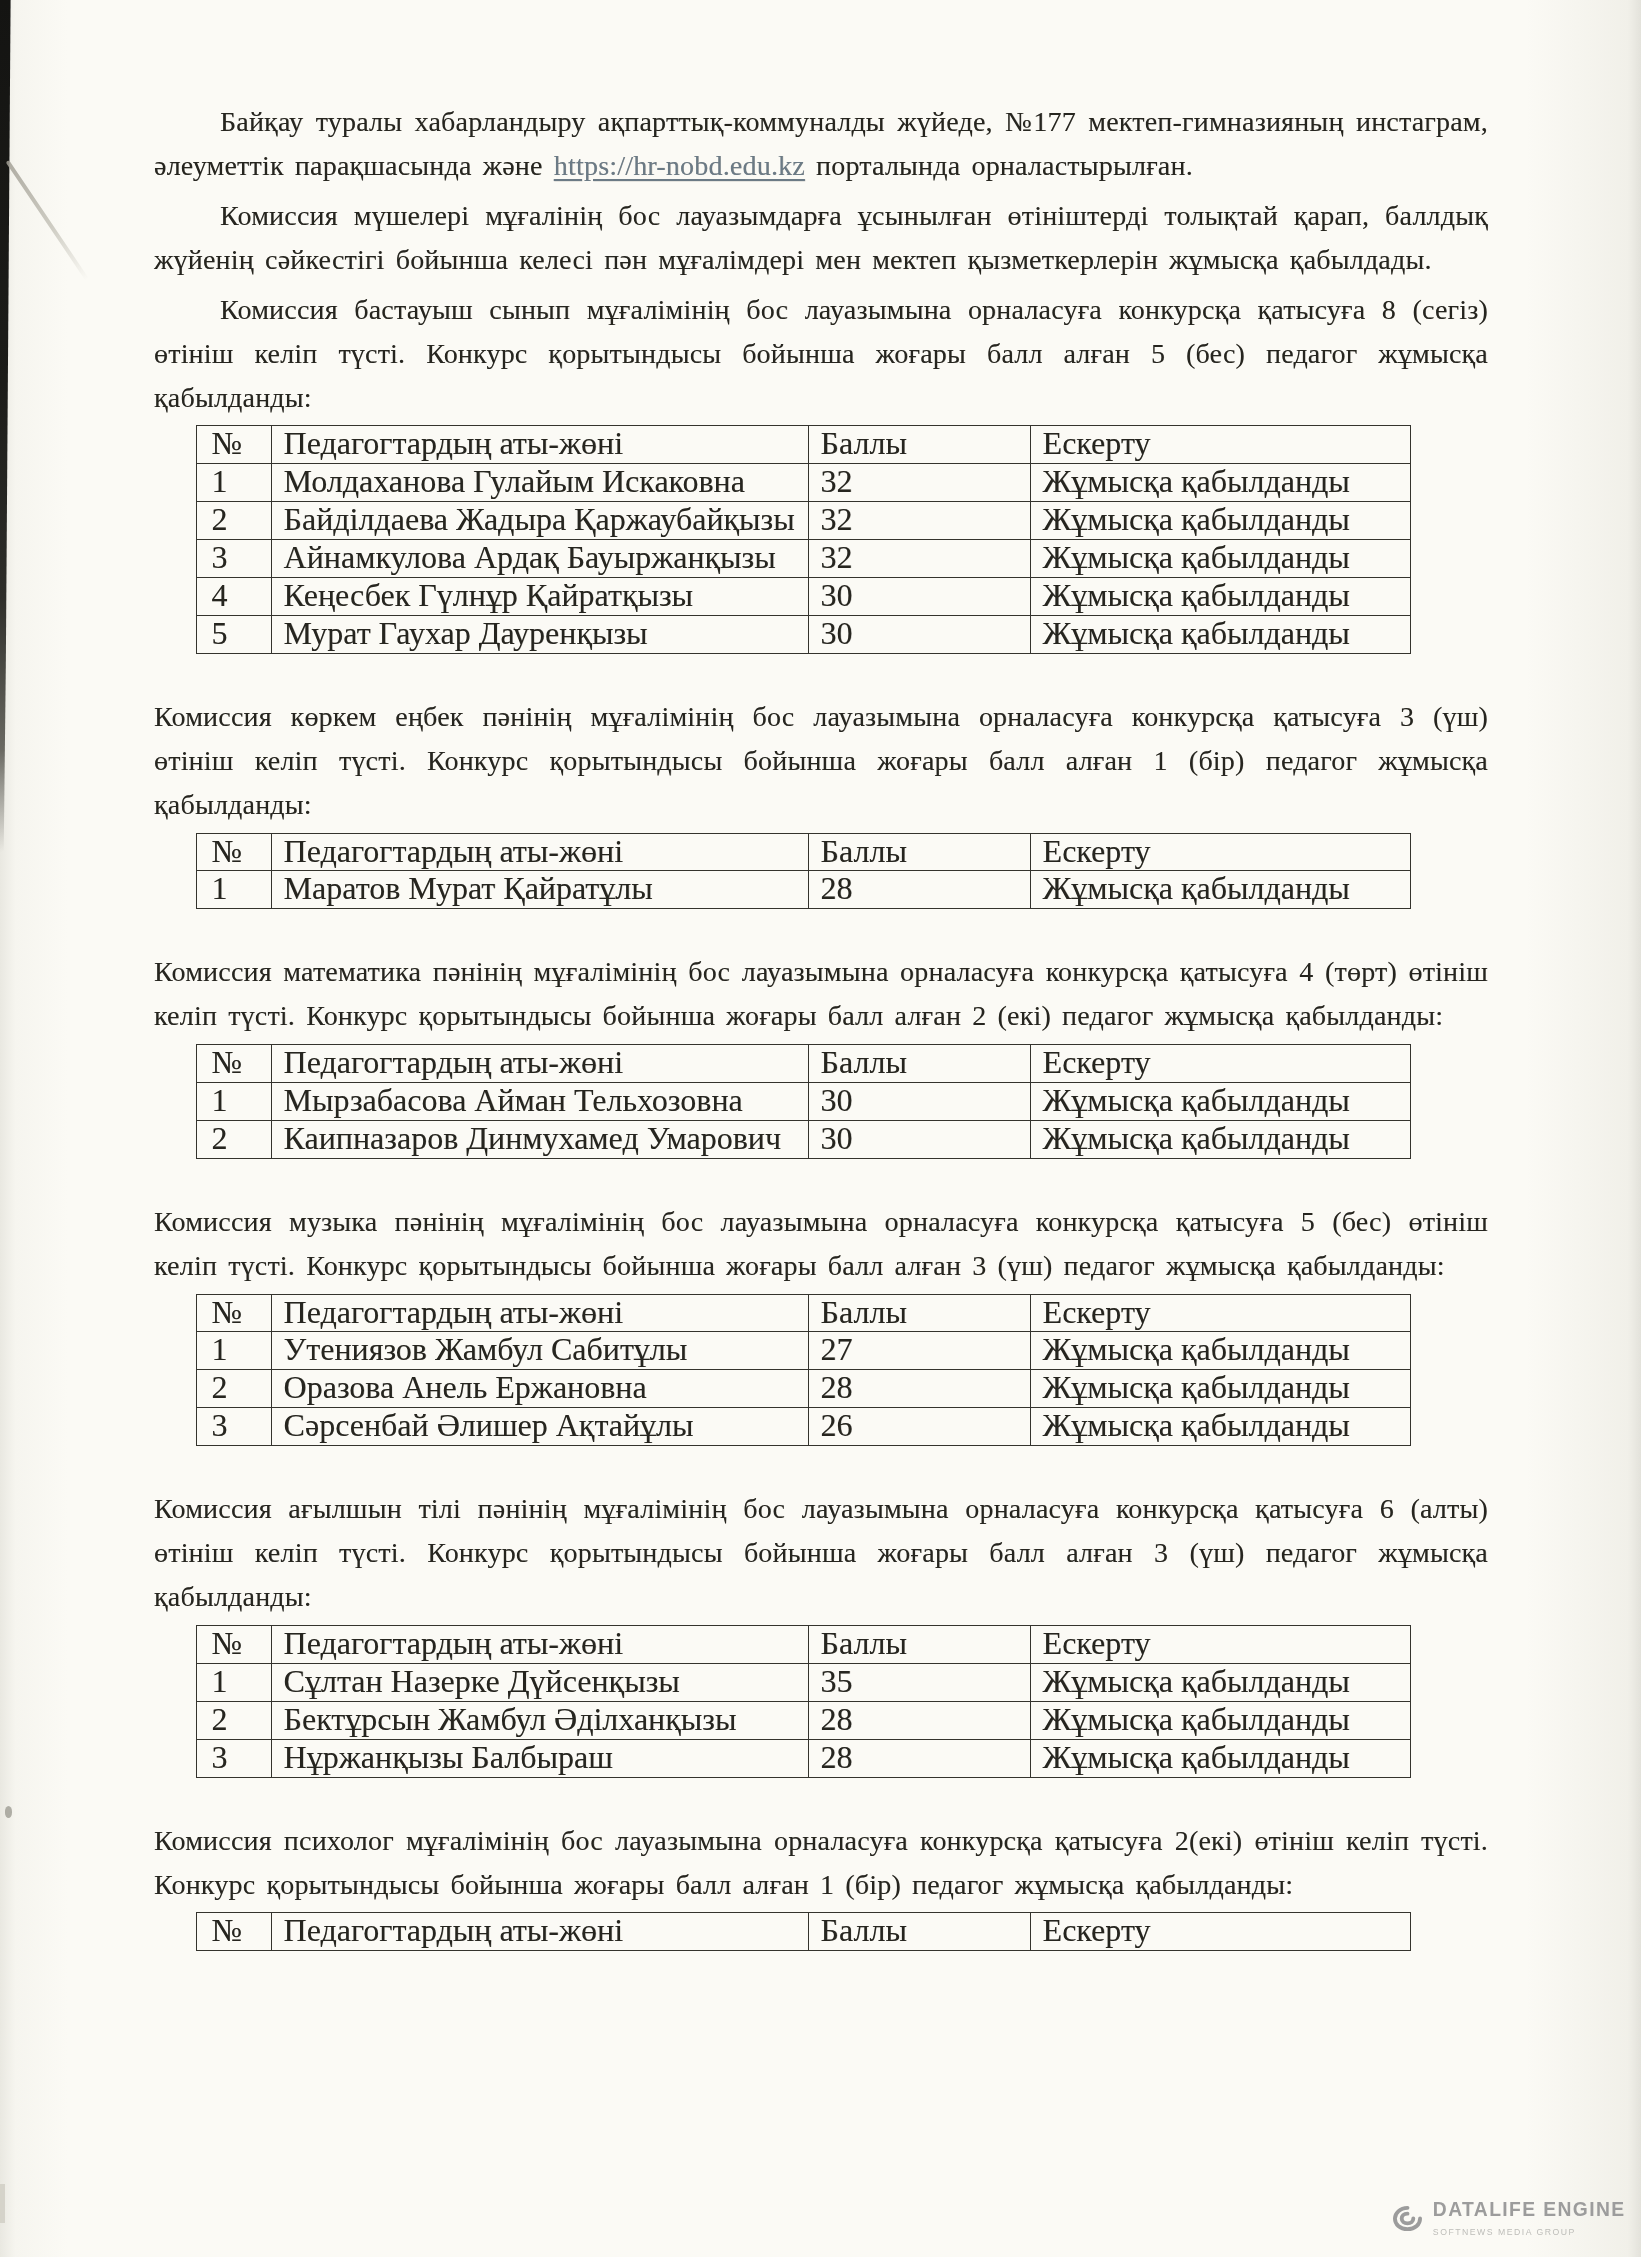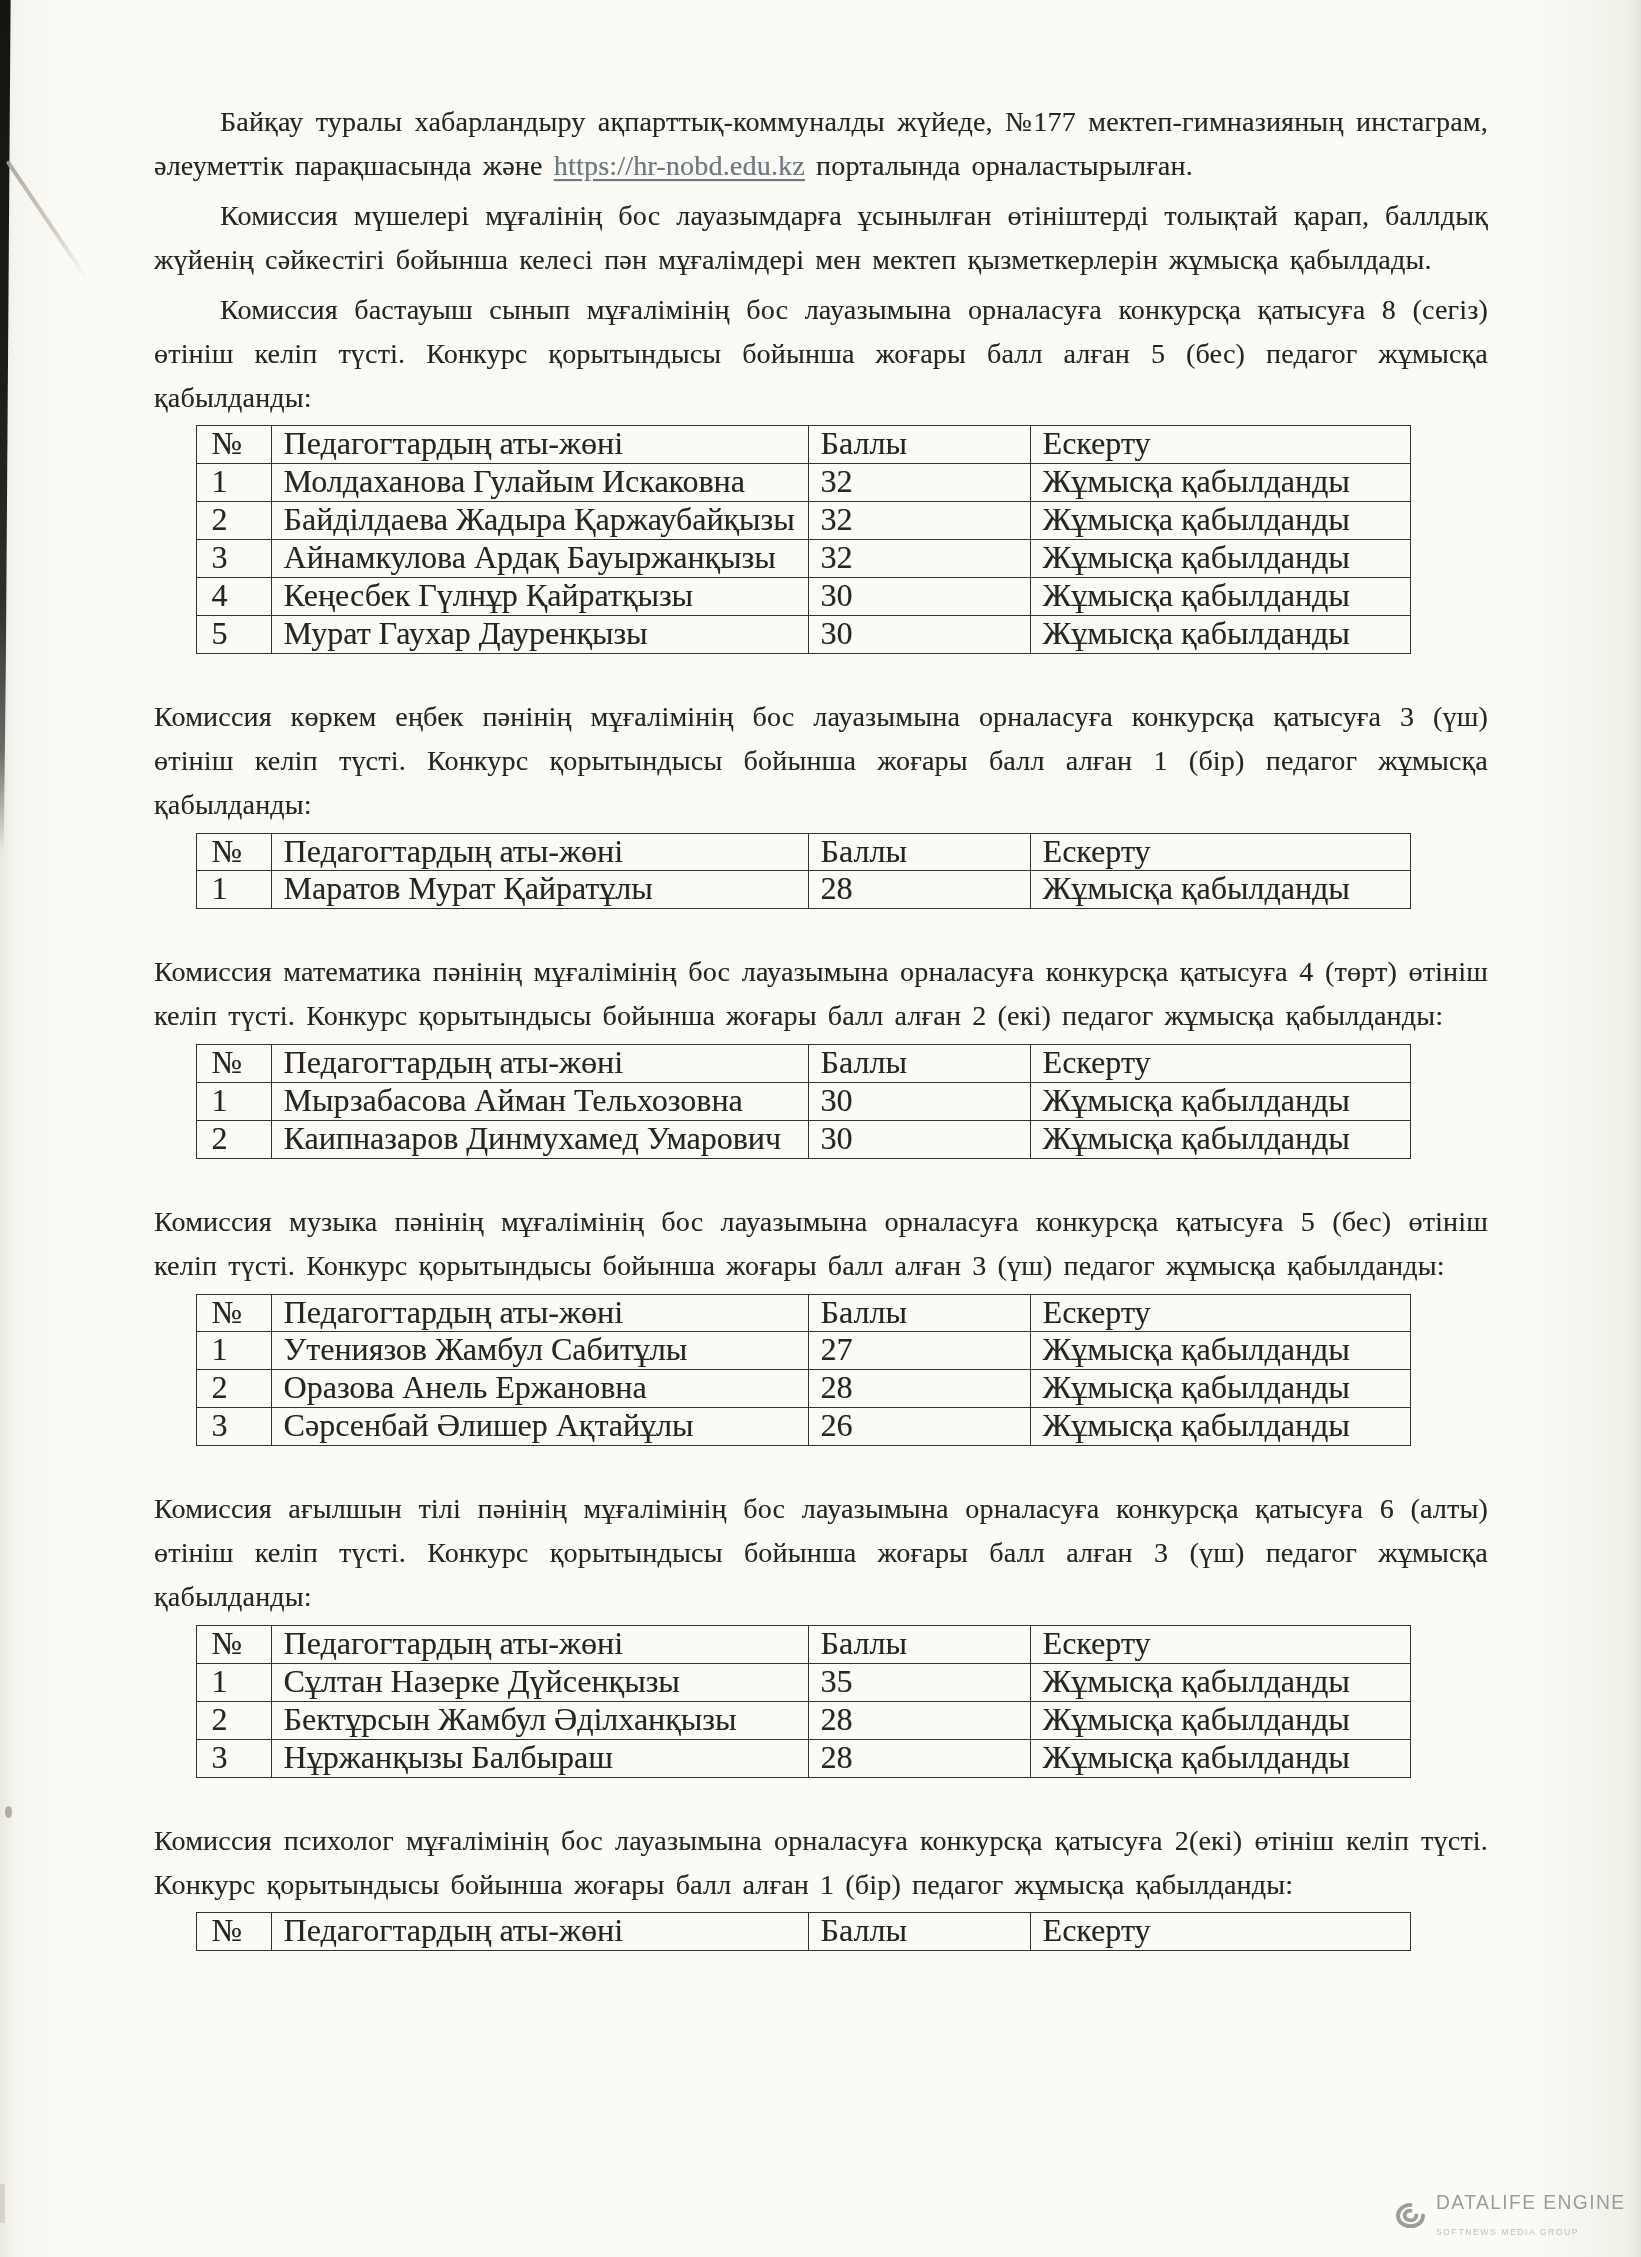--- a/index.html
+++ b/index.html
@@ -73,22 +73,22 @@
   .doc-table .cell-num{padding-left:14.5px;}
 
   
   .watermark{
     position:absolute;right:15.4px;bottom:19.3px;
     display:flex;align-items:center;gap:8.7px;
     font-family:"Liberation Sans","DejaVu Sans",sans-serif;
     color:var(--wm);
   }
   .wm-icon{flex:0 0 auto;display:block;}
-  .wm-title{font-size:19.3px;font-weight:normal;letter-spacing:1.4px;line-height:19.3px;color:var(--wm);}
-  .wm-sub{font-size:8.7px;letter-spacing:1.5px;line-height:10.6px;color:#bdbdb9;margin-top:15px;}
+  .wm-title{font-size:19.3px;font-weight:bold;letter-spacing:1.4px;line-height:19.3px;color:var(--wm);}
+  .wm-sub{font-size:8.7px;letter-spacing:1.5px;line-height:10.6px;color:#bdbdb9;margin-top:8px;}
 </style>
 </head>
 <body>
 
 <div class="page">
 
   <div class="edge-strip"></div>
   <div class="fold"></div>
   <div class="speck"></div>
   <div class="speck2"></div>

